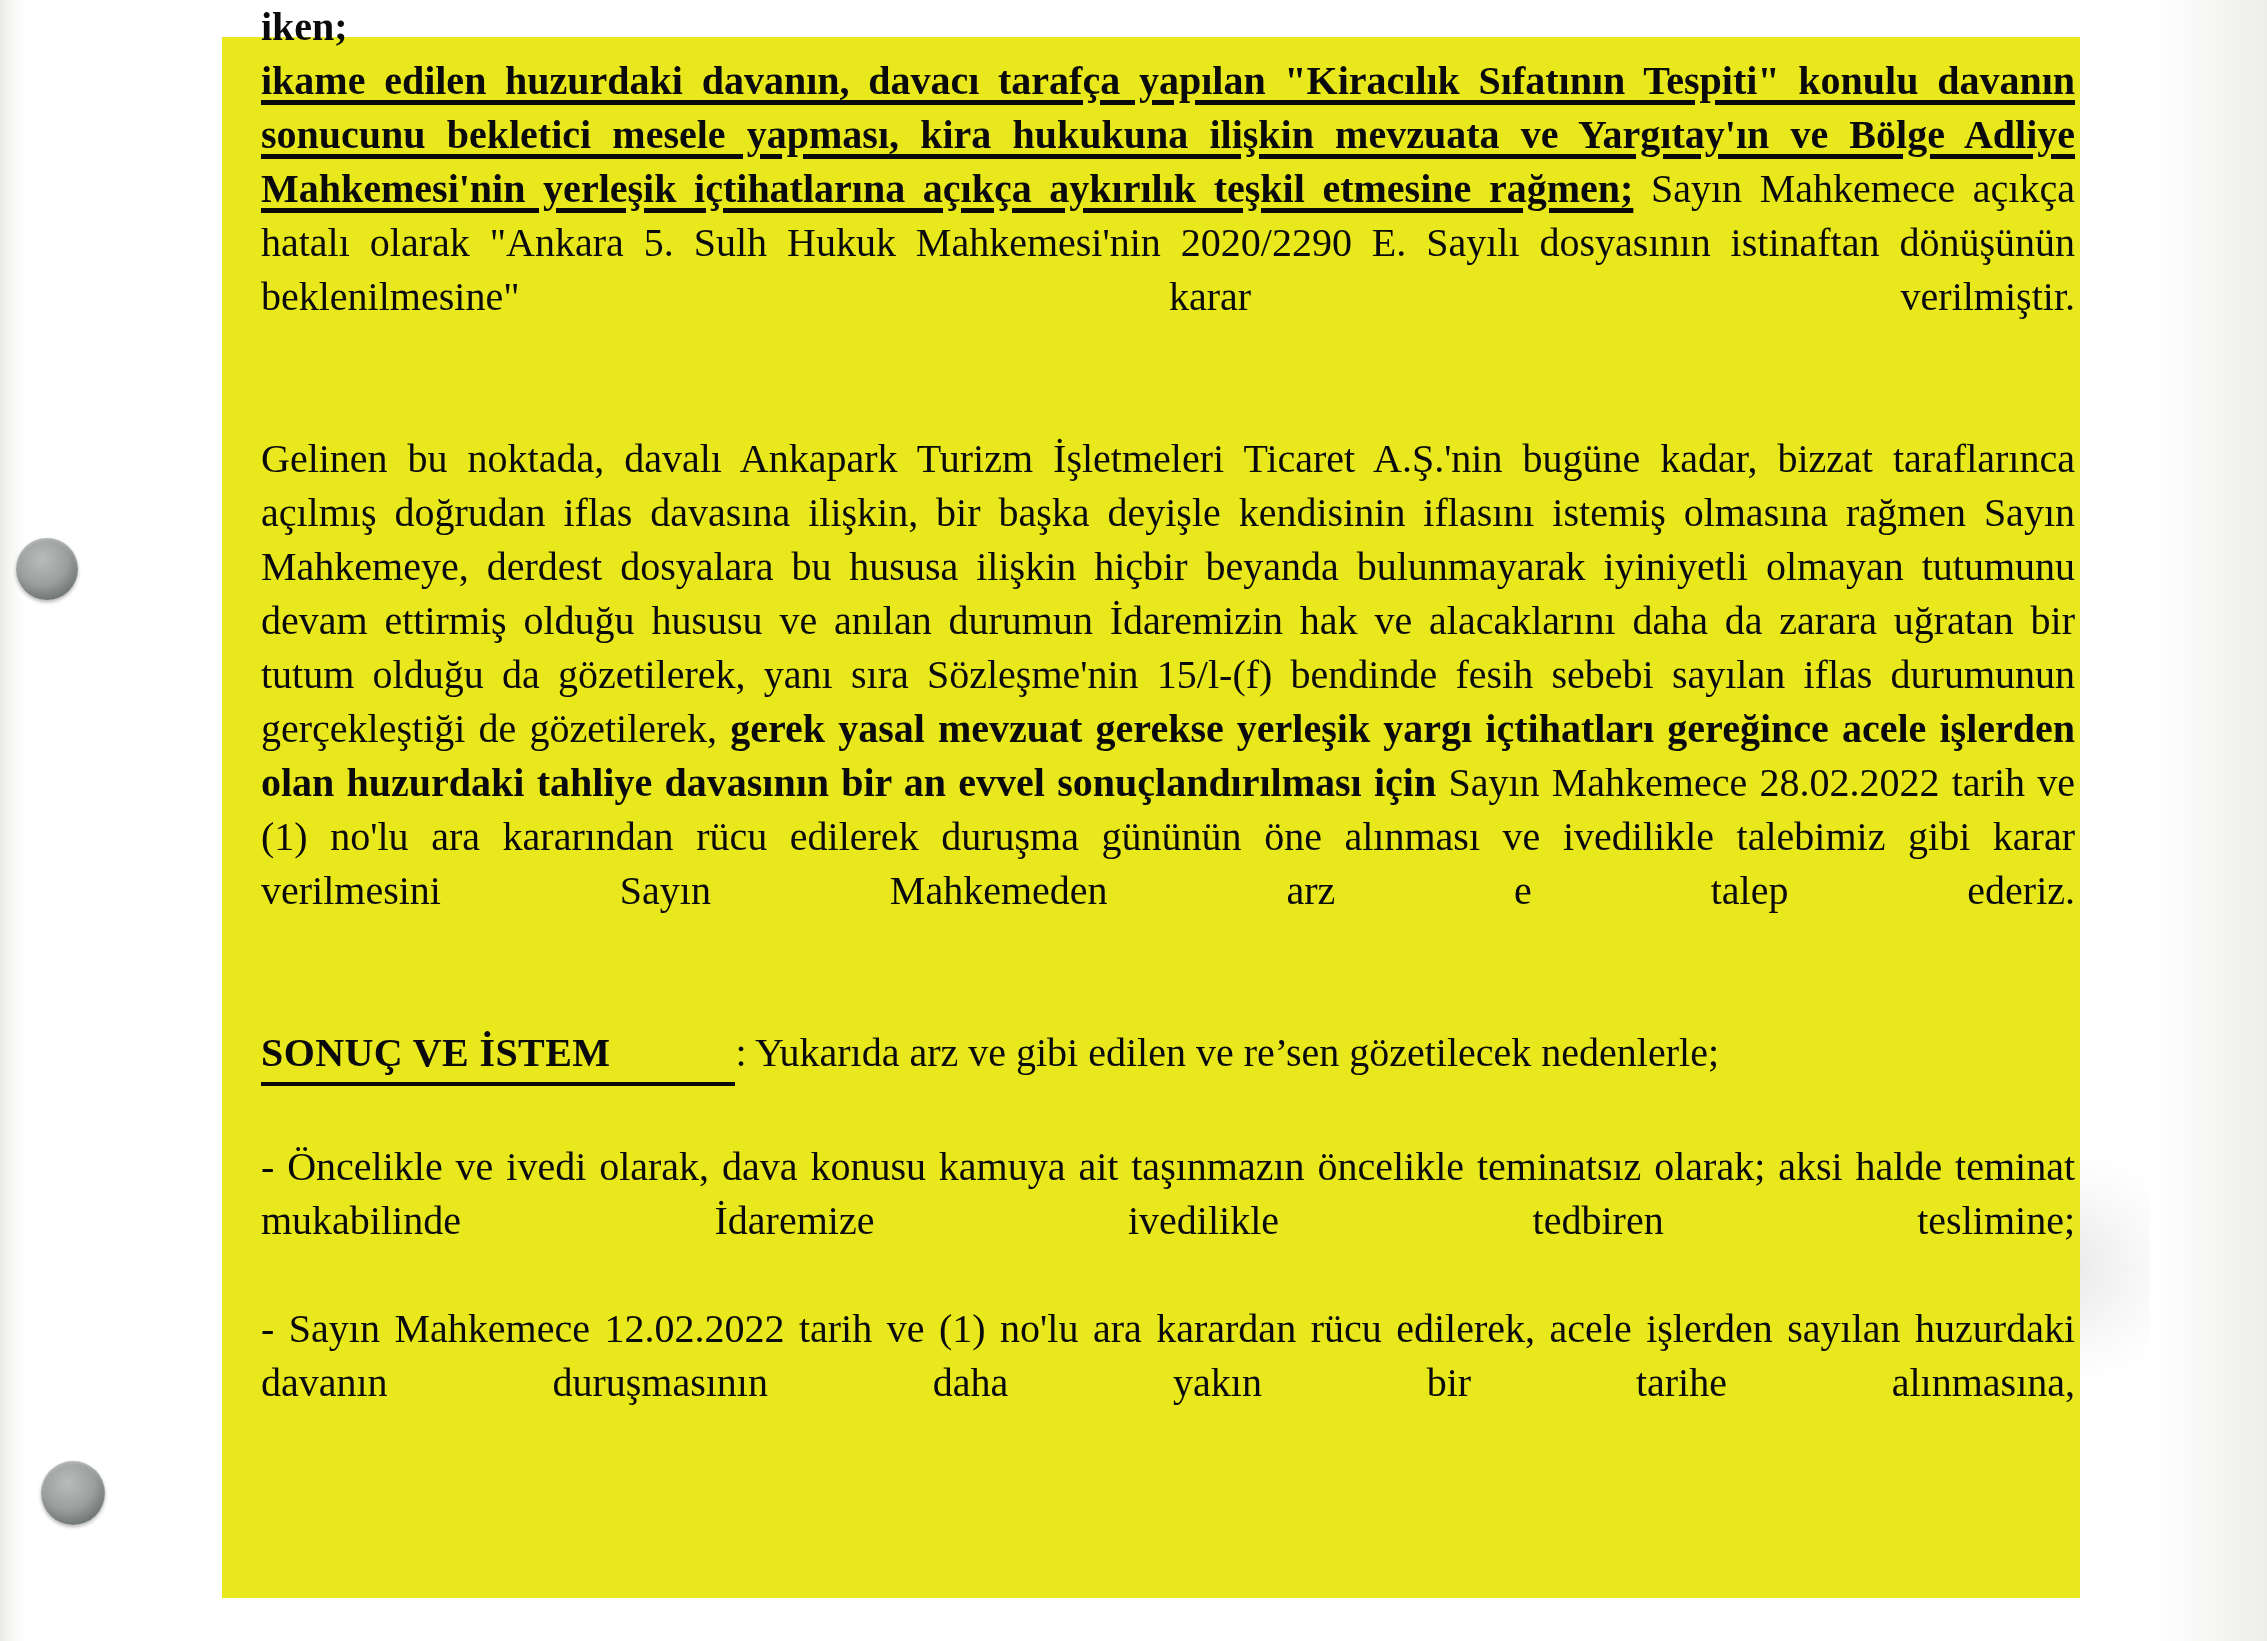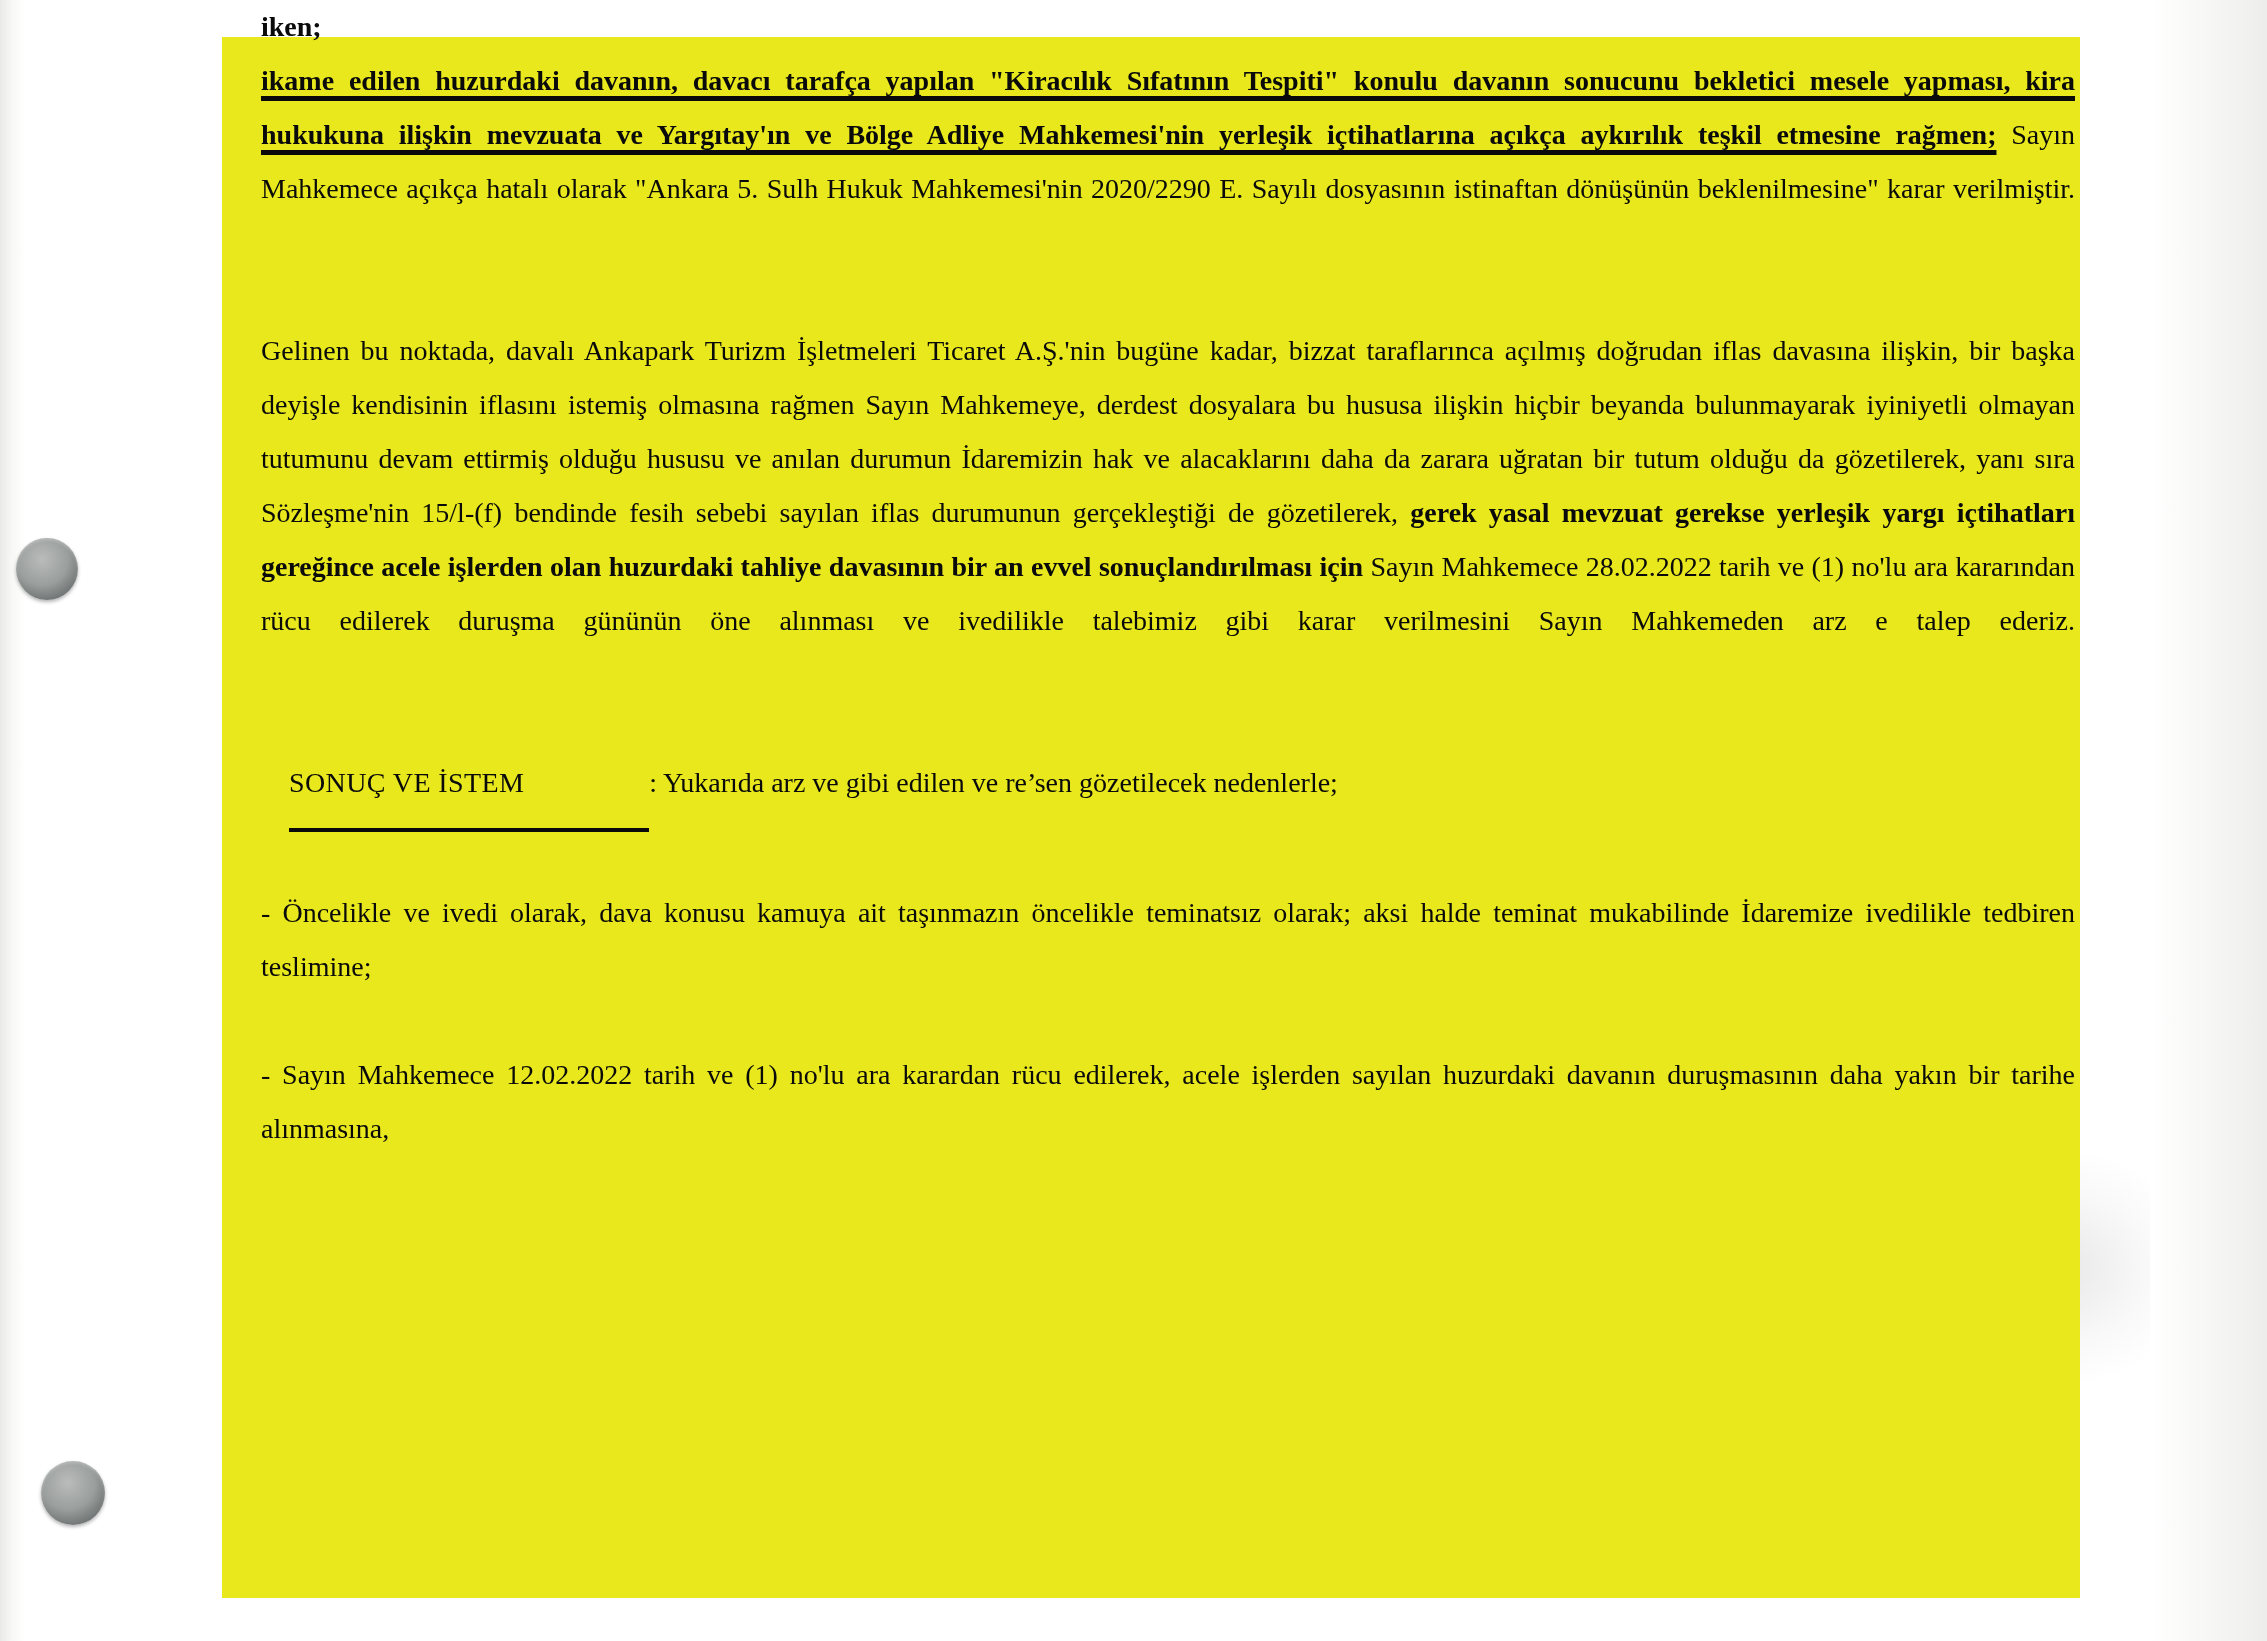--- a/index.html
+++ b/index.html
@@ -77,21 +77,21 @@
     background: #ffffff;
   }
 
   
   #text-column {
     position: absolute;
     left: 261px;
     top: 0px;
     width: 1814px;
     color: #0a0a0a;
-    font-size: 28px;
+    font-size: 40px;
     line-height: 54px;
     text-align: justify;
     text-justify: inter-word;
   }
 
   .para {
     margin: 0 0 0 0;
     text-align: justify;
   }
   .para.last-line-left > :last-child { }
@@ -115,27 +115,26 @@
     content: "";
     display: inline-block;
     width: 100%;
   }
 
   
   #sonuc-line {
     margin-top: 0;
   }
   .heading-bold-underline {
-    font-weight: normal;
+    font-weight: bold;
     display: inline-block;
     border-bottom: 4.9px solid #0a0a0a;
-    padding-bottom: 18px;
+    padding-bottom: 2px;
     padding-right: 125px;
     letter-spacing: 0.4px;
-    margin-left: 28px;
   }
 
   
   .bullet-para {
     text-align: justify;
   }
 
   
   .justify-all {
     text-align: justify;

